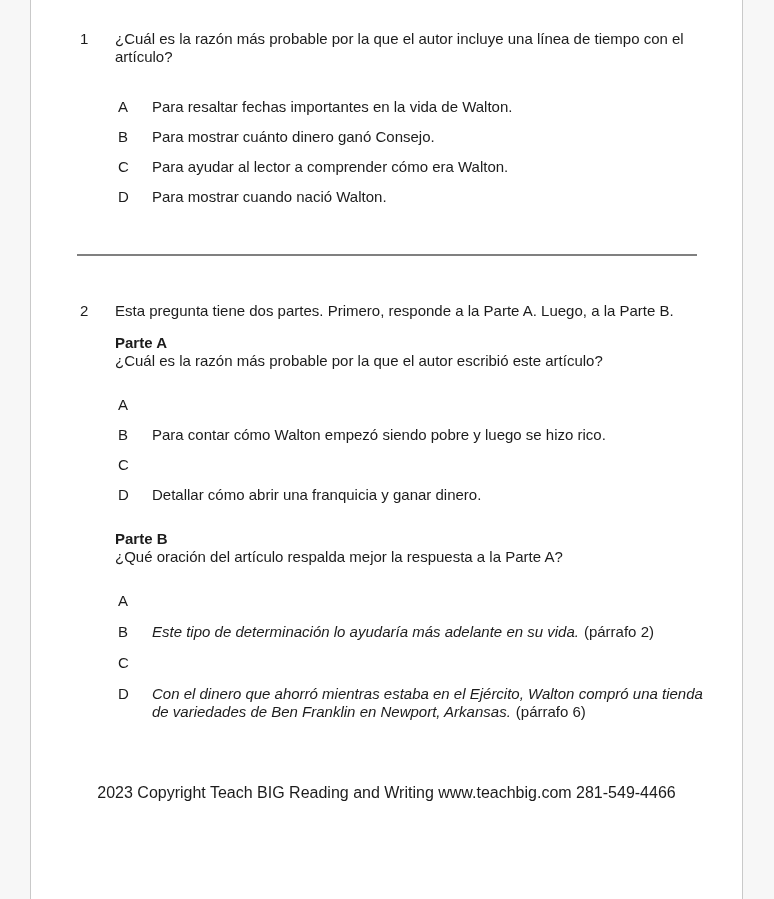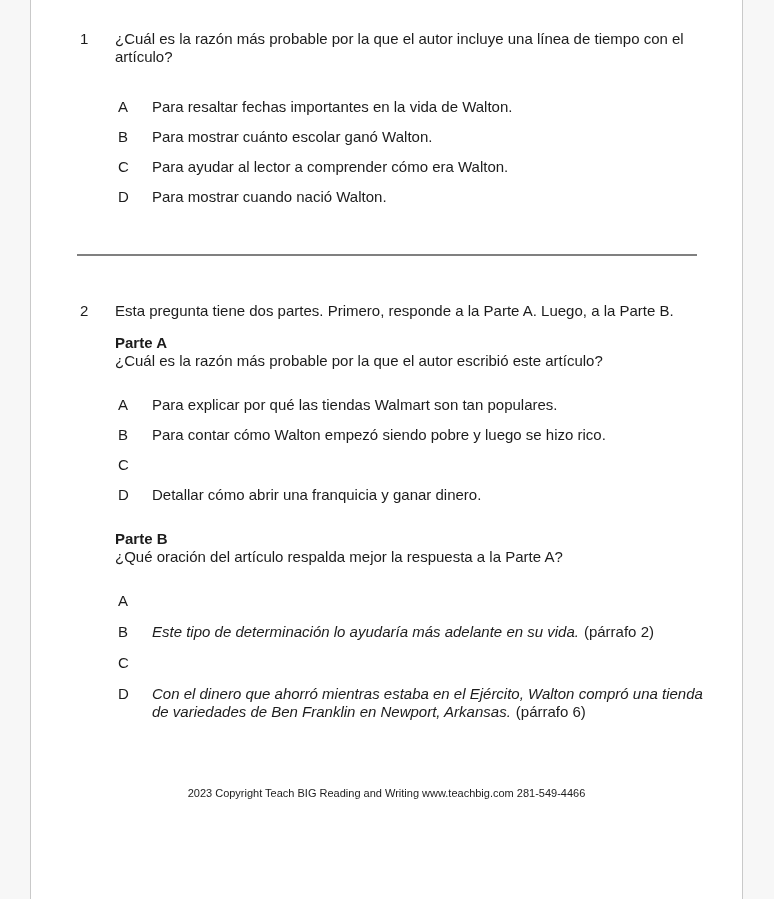--- a/index.html
+++ b/index.html
@@ -57,21 +57,21 @@
 
   .part .options { margin-left: 3px; margin-top: 26px; }
   .part-b .opt { margin-bottom: 13px; }
 
   .quote { font-style: italic; }
   .cite { font-style: normal; margin-left: 5px; }
 
   .footer {
     margin-top: 64px;
     text-align: center;
-    font-size: 11px;
+    font-size: 16px;
     line-height: 16px;
     color: #1c1c1c;
   }
 </style>
 </head>
 <body>
 
 <div class="paper">
   <div class="content">
 
@@ -80,21 +80,21 @@
         <div class="q-num">1</div>
         <div class="q-prompt">¿Cuál es la razón más probable por la que el autor incluye una línea de tiempo con el artículo?</div>
       </div>
       <div class="options">
         <div class="opt">
           <span class="opt-letter">A</span>
           <span class="opt-text">Para resaltar fechas importantes en la vida de Walton.</span>
         </div>
         <div class="opt">
           <span class="opt-letter">B</span>
-          <span class="opt-text">Para mostrar cuánto escolar ganó Walton.</span>
+          <span class="opt-text">Para mostrar cuánto dinero ganó Consejo.</span>
         </div>
         <div class="opt">
           <span class="opt-letter">C</span>
           <span class="opt-text">Para ayudar al lector a comprender cómo era Walton.</span>
         </div>
         <div class="opt">
           <span class="opt-letter">D</span>
           <span class="opt-text">Para mostrar cuando nació Walton.</span>
         </div>
       </div>
@@ -107,21 +107,20 @@
         <div class="q-num">2</div>
         <div class="q-prompt">Esta pregunta tiene dos partes. Primero, responde a la Parte A. Luego, a la Parte B.</div>
       </div>
 
       <div class="part part-a">
         <div class="part-label">Parte A</div>
         <div class="part-question">¿Cuál es la razón más probable por la que el autor escribió este artículo?</div>
         <div class="options">
           <div class="opt">
             <span class="opt-letter">A</span>
-            <span class="opt-text">Para explicar por qué las tiendas Walmart son tan populares.</span>
           </div>
           <div class="opt">
             <span class="opt-letter">B</span>
             <span class="opt-text">Para contar cómo Walton empezó siendo pobre y luego se hizo rico.</span>
           </div>
           <div class="opt">
             <span class="opt-letter">C</span>
           </div>
           <div class="opt">
             <span class="opt-letter">D</span>

